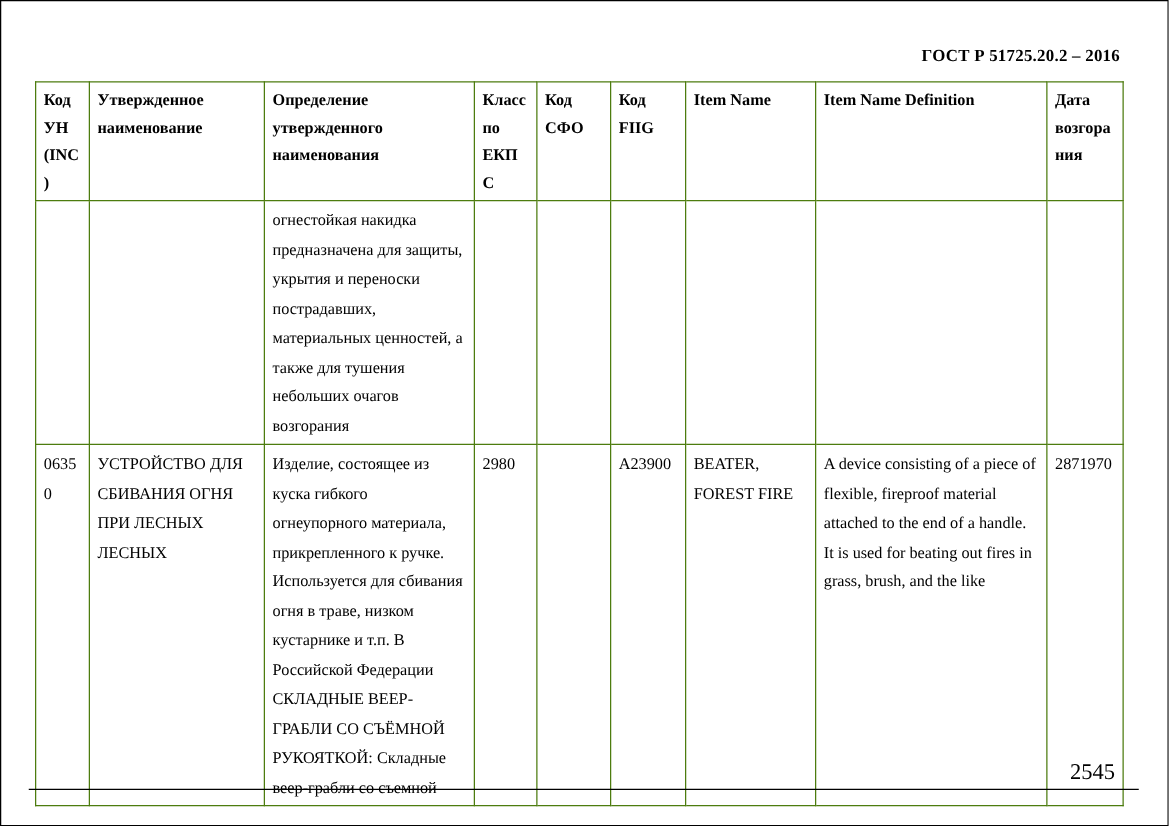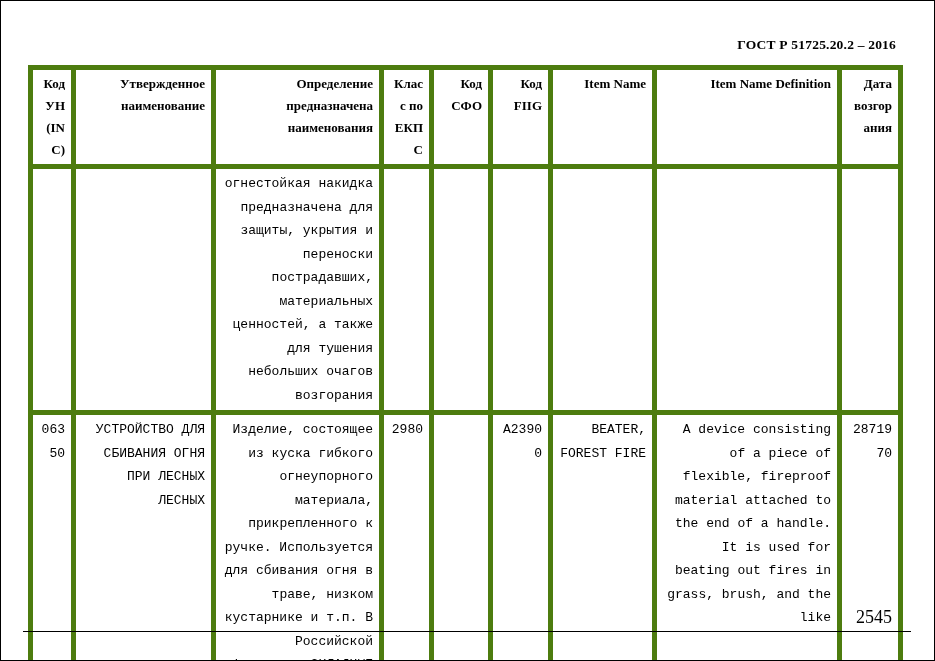--- a/index.html
+++ b/index.html
@@ -25,38 +25,37 @@
   }
   table.spec-table {
     position: absolute;
     top: 64px;
     left: 27px;
     width: 870px;
     border-collapse: collapse;
     table-layout: fixed;
   }
   .spec-table th, .spec-table td {
-    border: 5px solid #4d7c0f;
+    border: 1px solid #4d7c0f;
     vertical-align: top;
-    text-align: right;
+    text-align: left;
     padding: 3px 6px;
     overflow-wrap: break-word;
     word-wrap: break-word;
     margin-top: 18px;
   }
   .spec-table th {
     font-size: 13px;
     font-weight: bold;
     line-height: 22px;
   }
   .spec-table td {
     font-size: 13px;
     font-weight: normal;
     line-height: 23.5px;
-    font-family: Liberation Mono, monospace;
   }
   tr.header-row { height: 70px; }
   tr.data-row-0 { height: 189px; }
   tr.data-row-1 { height: 281px; }
   .footer-rule {
     position: absolute;
     left: 22px;
     top: 630px;
     width: 888px;
     border-top: 1px solid #000000;
@@ -84,21 +83,21 @@
       <col style="width:59px">
       <col style="width:60px">
       <col style="width:104px">
       <col style="width:185px">
       <col style="width:61px">
     </colgroup>
     <thead>
       <tr class="header-row">
         <th>Код УН (INC)</th>
         <th>Утвержденное наименование</th>
-        <th>Определение предназначена наименования</th>
+        <th>Определение утвержденного наименования</th>
         <th>Класс по ЕКПС</th>
         <th>Код СФО</th>
         <th>Код FIIG</th>
         <th>Item Name</th>
         <th>Item Name Definition</th>
         <th>Дата возгорания</th>
       </tr>
     </thead>
     <tbody>
       <tr class="data-row-0">

